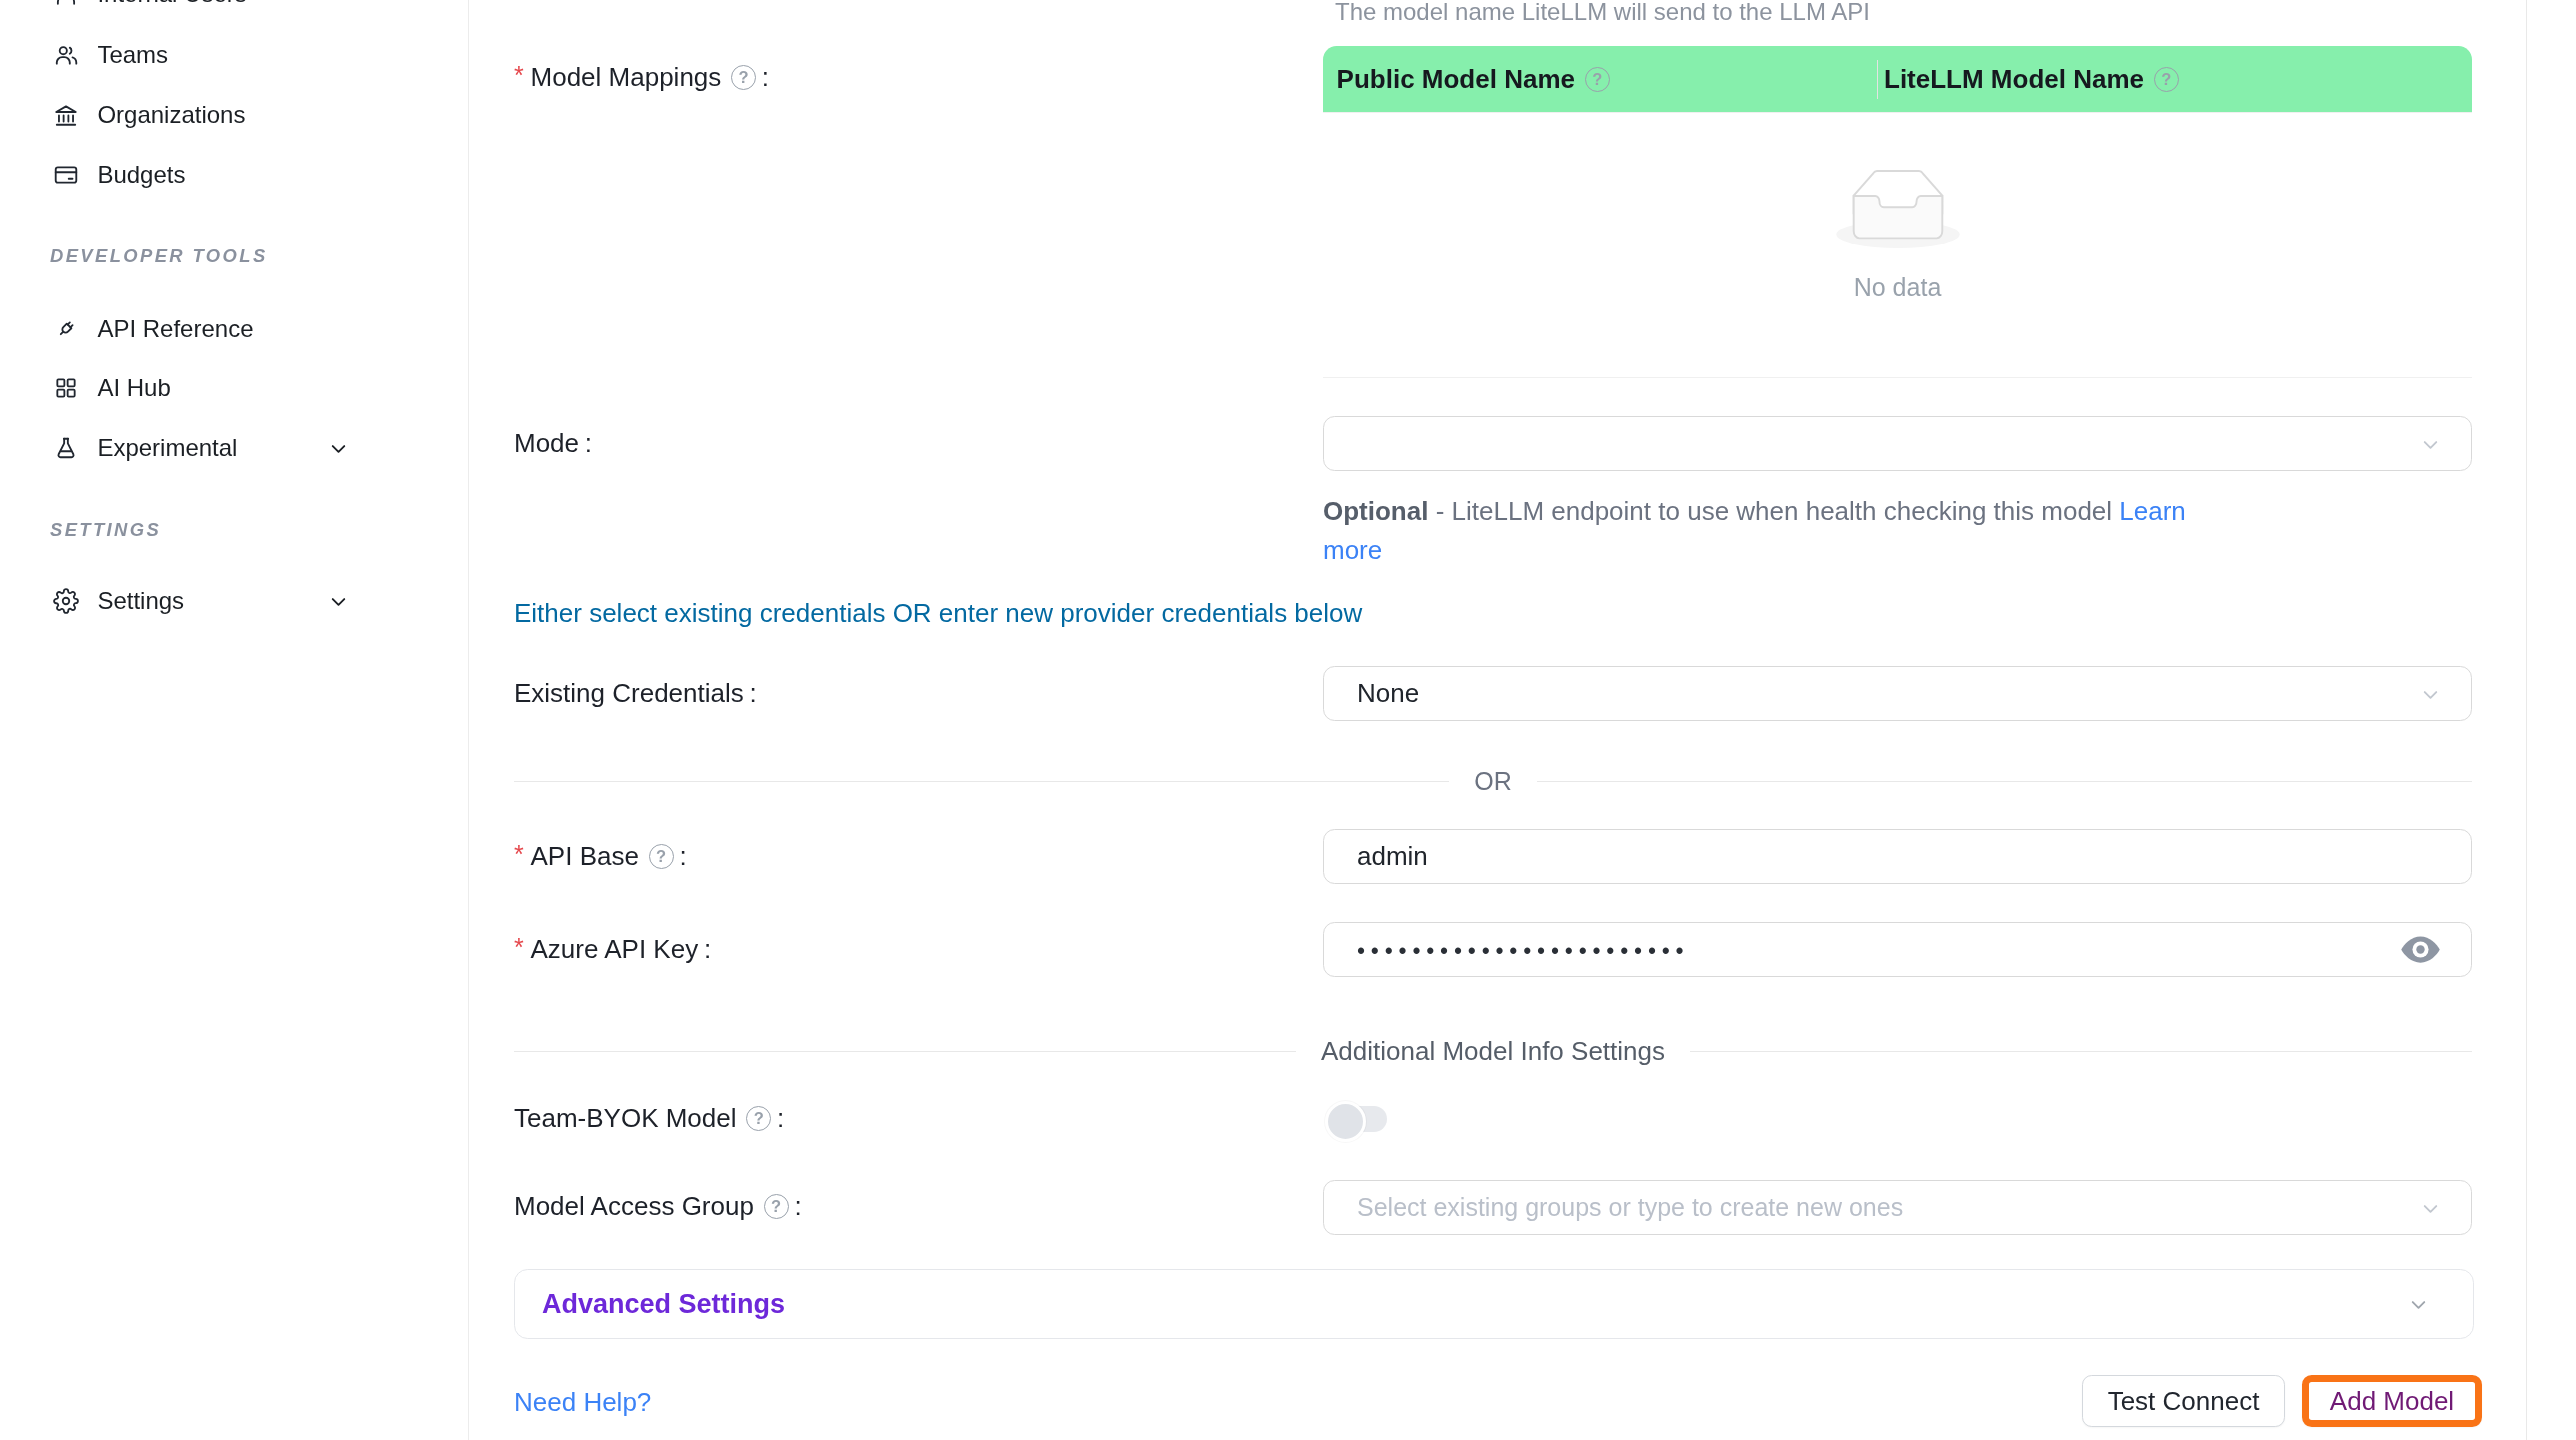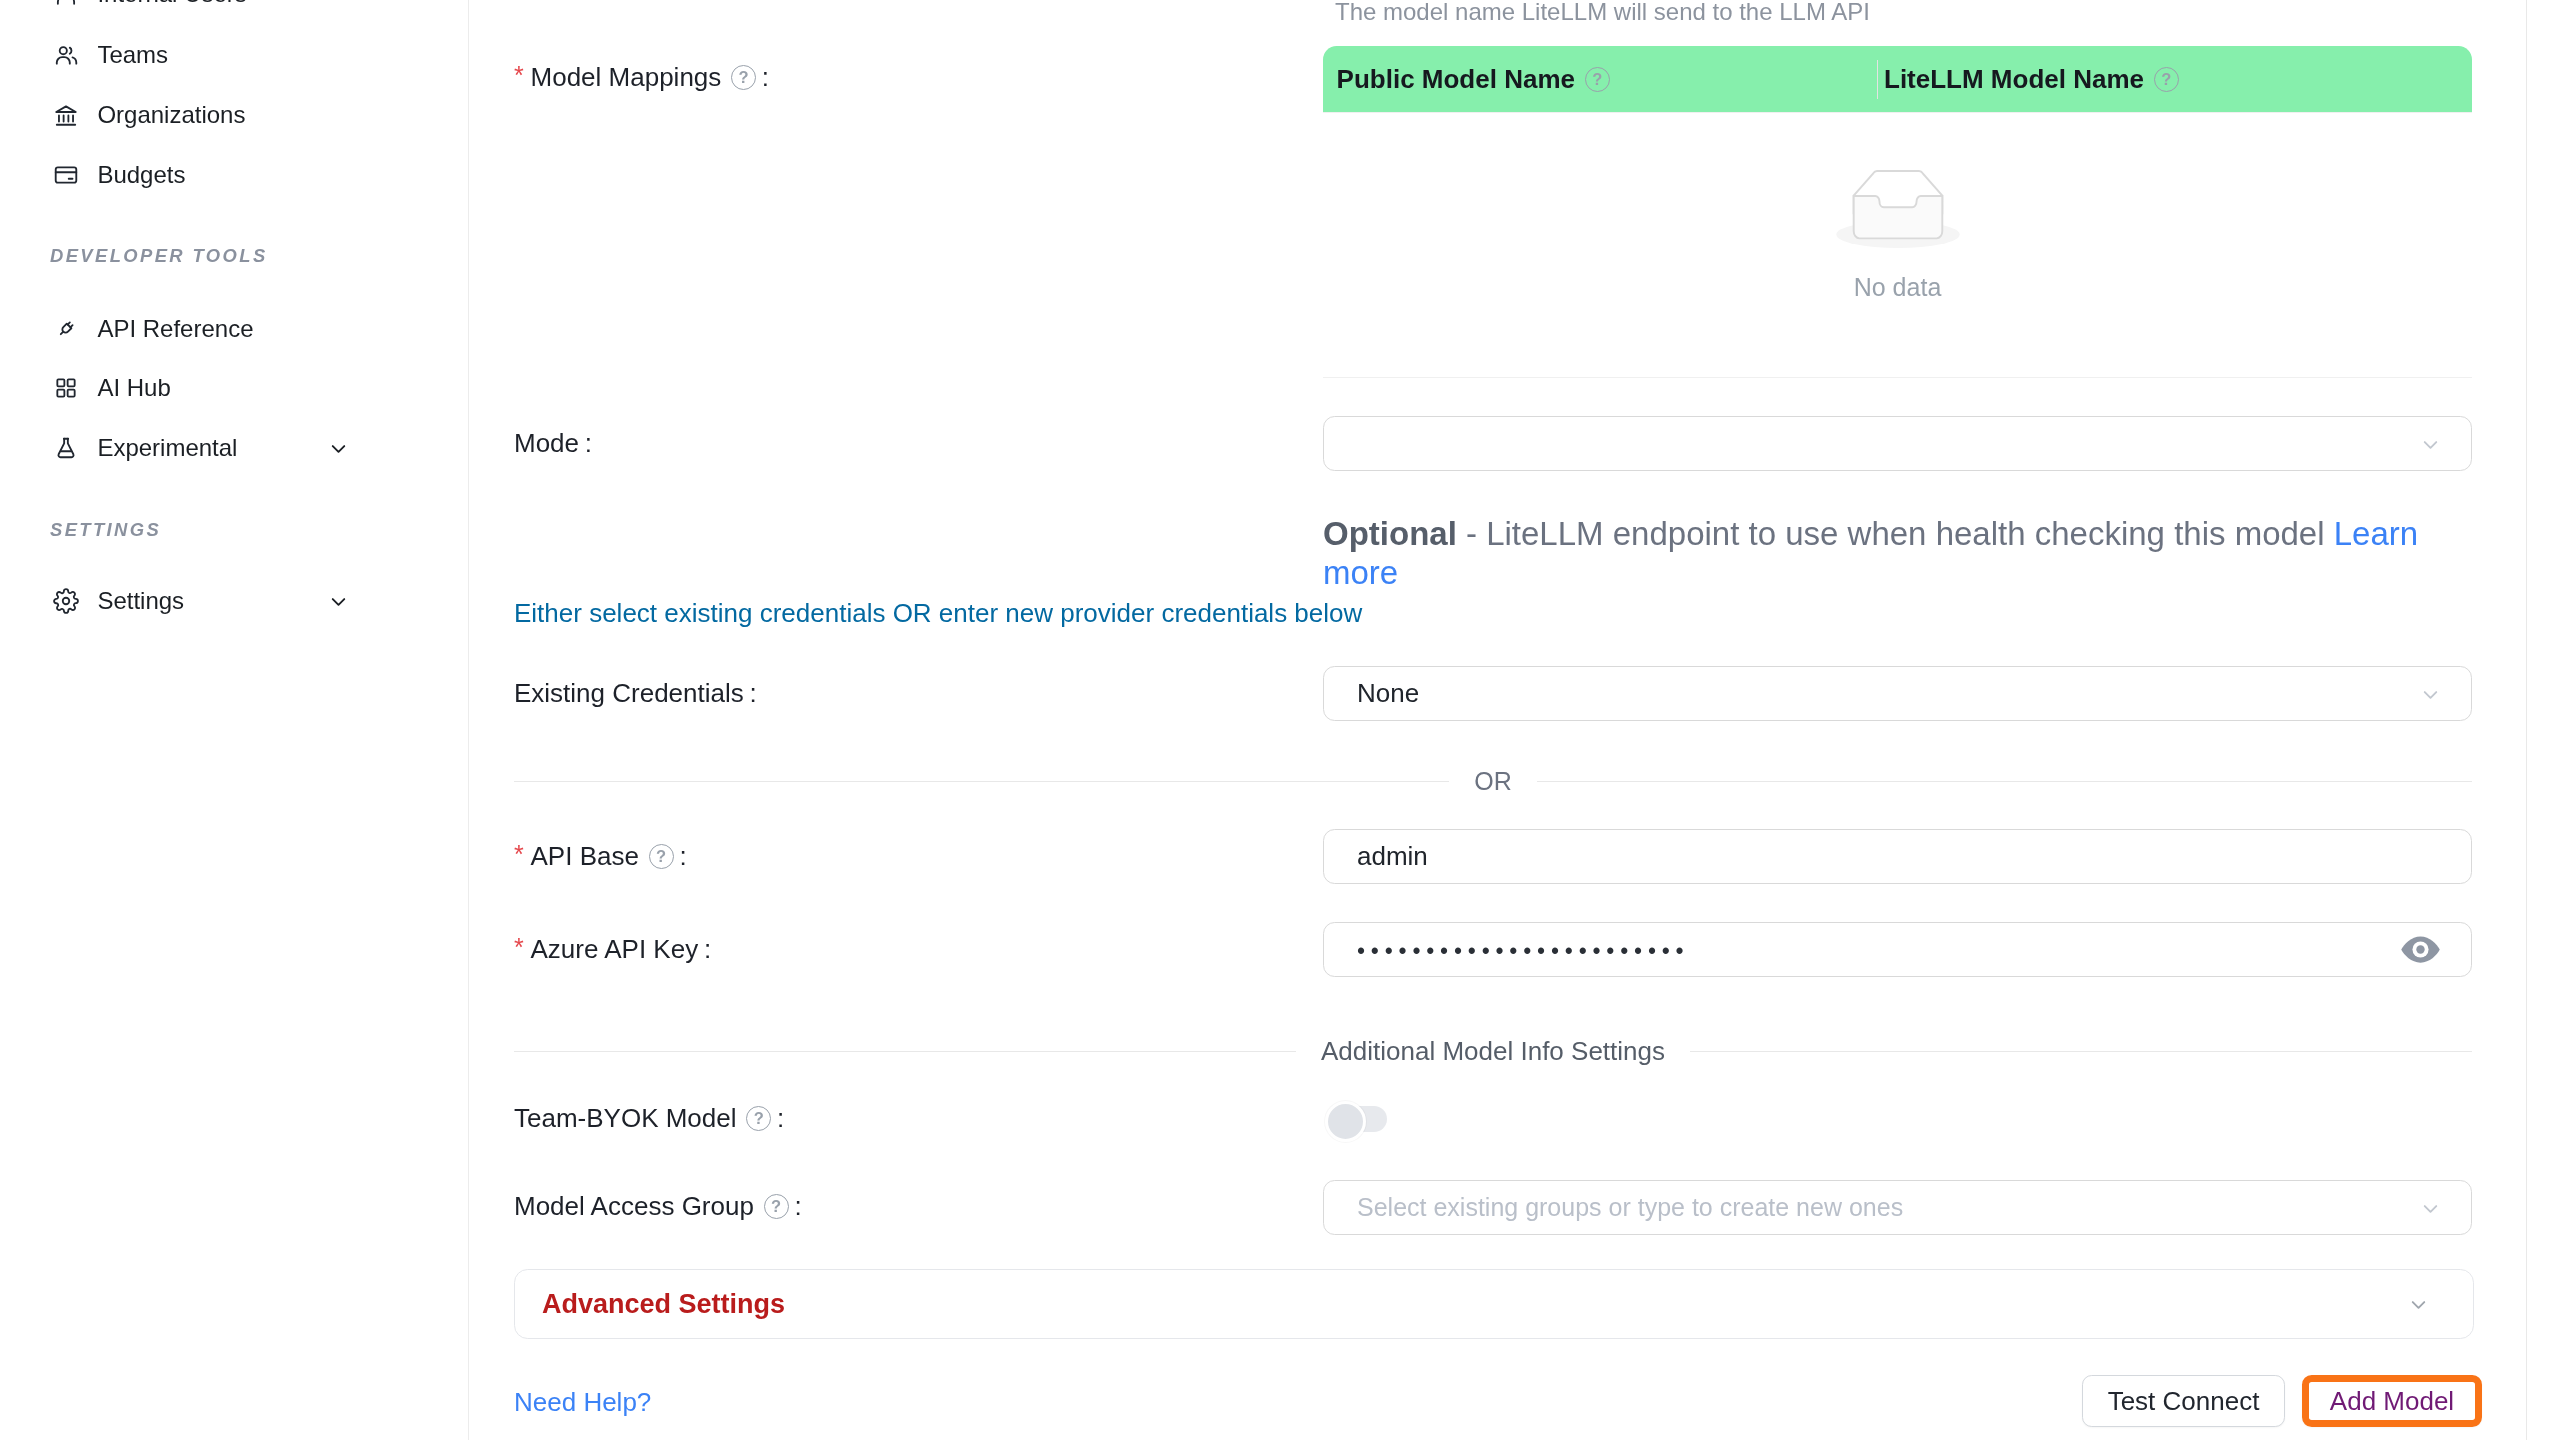--- a/index.html
+++ b/index.html
@@ -52,21 +52,21 @@
   .ctl{position:absolute;left:854px;width:1149px;height:55px;border:1px solid #d9d9d9;
        border-radius:11.6px;background:#fff;display:flex;align-items:center;
        padding:0 29px 0 33px;font-size:26px;color:#20252c;box-sizing:border-box;cursor:pointer;}
   .chev{margin-left:auto;width:23px;height:23px;flex:0 0 auto;}
   .chev svg{width:23px;height:23px;stroke:#c2c7cf;stroke-width:2;fill:none;
             stroke-linecap:round;stroke-linejoin:round;}
   .placeholder{color:#b9bfc9;font-size:25px;}
   .dots{letter-spacing:5.8px;font-size:23px;color:#2a2f36;position:relative;top:1.9px;}
   .eye{margin-left:auto;width:43px;height:35px;display:flex;align-items:center;cursor:pointer;}
 
-  .helptext{position:absolute;left:854px;top:514px;font-size:33px;color:#6b7280;line-height:39px;}
+  .helptext{position:absolute;left:854px;top:492px;font-size:26px;color:#6b7280;line-height:39px;}
   .hbold{font-weight:700;color:#565e6a;}
   .hlink{color:#3b82f6;cursor:pointer;}
   .either{position:absolute;left:45px;top:598px;font-size:26px;color:#0369a1;}
 
   .hdivider{position:absolute;left:45px;width:1958px;display:flex;align-items:center;}
   .hdivider .line{flex:1;height:1px;background:#e8e8e8;}
   .hdivider .dtext{margin:0 25px;white-space:nowrap;}
   .or-div{top:767px;}
   .or-div .dtext{font-size:25px;color:#6b7280;}
   .add-div{top:1036px;}
@@ -76,21 +76,21 @@
   .switch{position:absolute;left:860px;top:1106px;width:58px;height:26px;background:#e7e9ed;
           border-radius:13.6px;cursor:pointer;}
   .knob{position:absolute;left:-3.9px;top:-4.8px;width:35px;height:35px;border-radius:50%;
         background:#e0e3e8;border:3.9px solid #fff;box-sizing:content-box;
         box-shadow:0 0 0 1px rgba(0,0,0,0.03);}
 
   
   .advanced{position:absolute;left:45px;top:1269px;width:1960px;height:70px;border:1px solid #e5e7eb;
             border-radius:13.6px;background:#fff;display:flex;align-items:center;
             padding:0 43px 0 27px;box-sizing:border-box;cursor:pointer;}
-  .advanced .atext{font-size:27px;font-weight:700;color:#b91c1c;}
+  .advanced .atext{font-size:27px;font-weight:700;color:#6d28d9;}
   .advanced .chev svg{stroke:#a0a6ae;}
 
   .needhelp{position:absolute;left:45px;top:1387px;font-size:26px;color:#3b82f6;cursor:pointer;}
 
   .btn{position:absolute;top:1375px;height:52px;border-radius:9.7px;background:#fff;
        display:flex;align-items:center;justify-content:center;font-size:26px;cursor:pointer;
        box-shadow:0 1px 1.9px rgba(0,0,0,0.04);box-sizing:border-box;}
   .btn-test{left:1613px;width:203px;border:1px solid #d4d8dd;color:#21262e;}
   .btn-add{left:1833px;width:180px;border:7px solid #f97316;color:#701a75;}
 </style>

